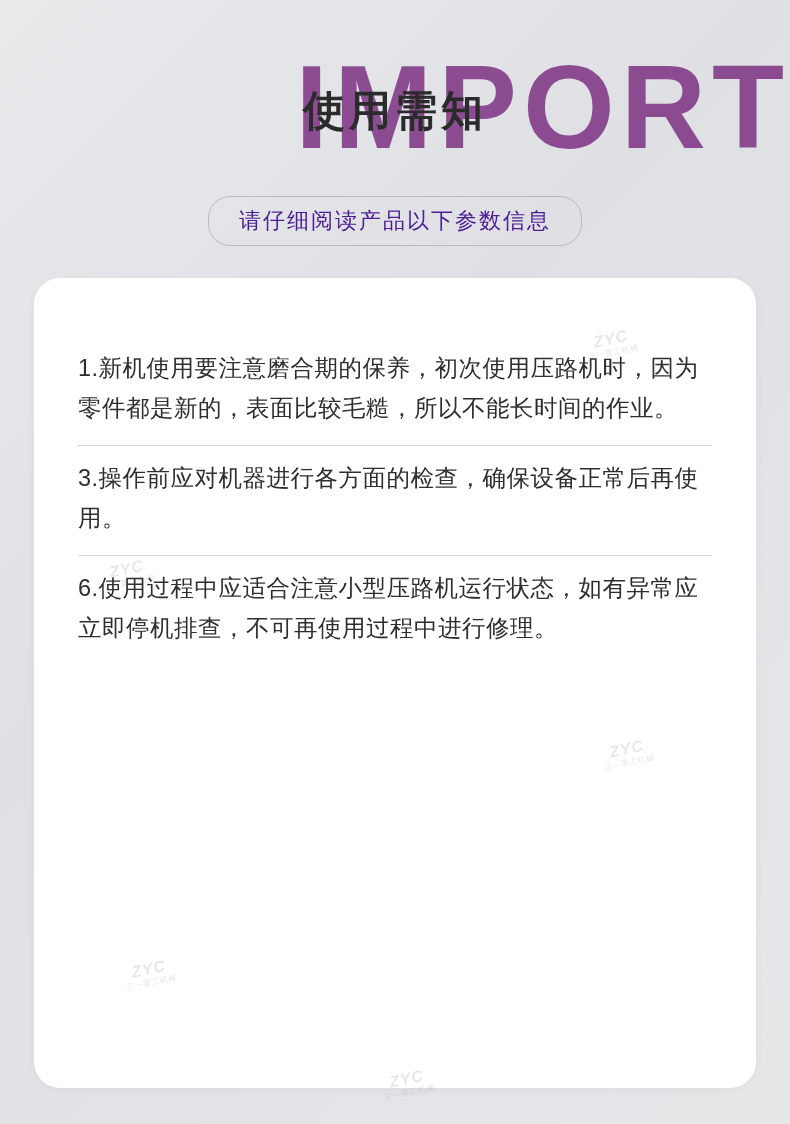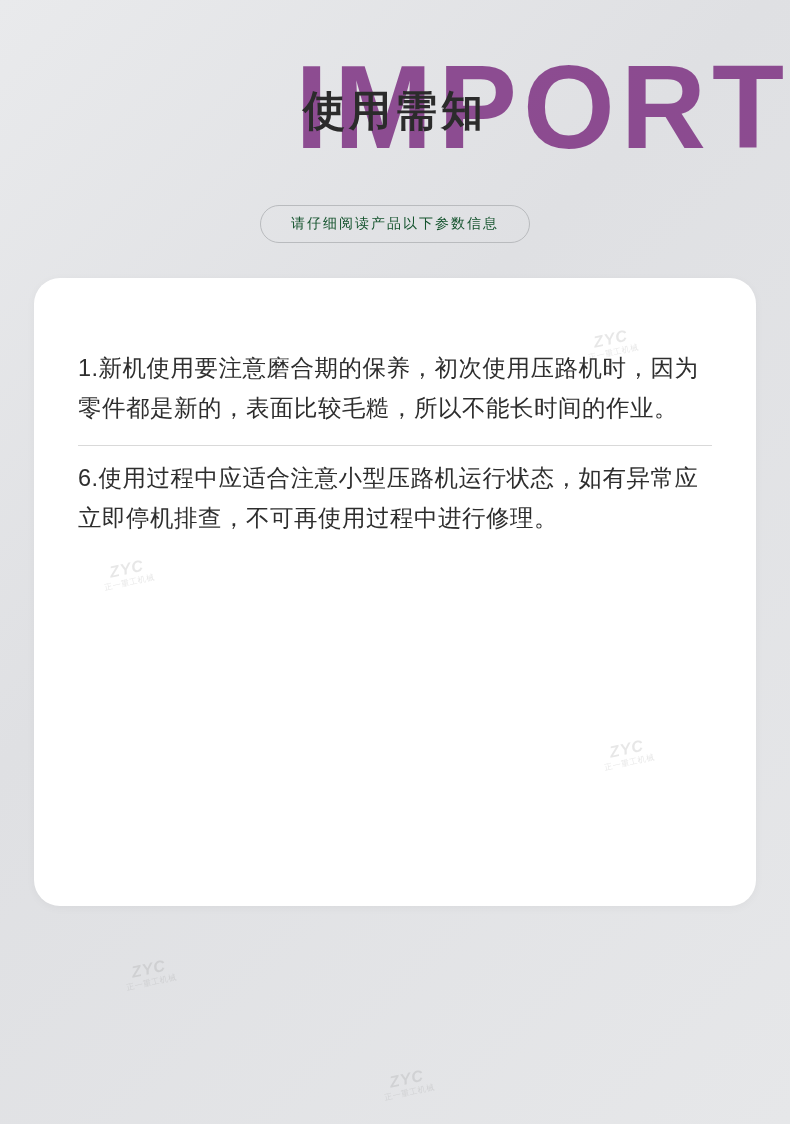--- a/index.html
+++ b/index.html
@@ -58,35 +58,34 @@
   }
 
   .subtitle-pill {
     position: absolute;
     top: 196px;
     left: 50%;
     transform: translateX(-50%);
     border: 1px solid #b9bbbe;
     border-radius: 22px;
     padding: 9px 30px;
-    font-size: 14px;
-    color: #14532d;
+    font-size: 22px;
+    color: #4c1d95;
     letter-spacing: 2px;
     background: transparent;
     white-space: nowrap;
-    margin-top: 9px;
   }
 
   
   .card {
     position: absolute;
     top: 278px;
     left: 34px;
     width: 722px;
-    height: 628px;
+    height: 810px;
     background: #ffffff;
     border-radius: 26px;
     box-sizing: border-box;
     padding: 58px 44px 40px 44px;
     box-shadow: 0 2px 10px rgba(0,0,0,0.04);
   }
 
   .item {
     font-size: 23.5px;
     line-height: 1.72;
@@ -132,20 +131,21 @@
 <div class="page">
 
   <div class="header">
     <div class="watermark-title">IMPORT</div>
     <div class="main-title">使用需知</div>
     <div class="subtitle-pill">请仔细阅读产品以下参数信息</div>
   </div>
 
   <div class="card">
     <div class="item">1.新机使用要注意磨合期的保养，初次使用压路机时，因为零件都是新的，表面比较毛糙，所以不能长时间的作业。</div>
+    <div class="item">3.操作前应对机器进行各方面的检查，确保设备正常后再使用。</div>
     <div class="item">6.使用过程中应适合注意小型压路机运行状态，如有异常应立即停机排查，不可再使用过程中进行修理。</div>
   </div>
 
   <div class="wm" style="top:330px; left:574px;">
     <div class="wm-top">ZYC</div>
     <div class="wm-bot">正一重工机械</div>
   </div>
   <div class="wm" style="top:560px; left:90px;">
     <div class="wm-top">ZYC</div>
     <div class="wm-bot">正一重工机械</div>

